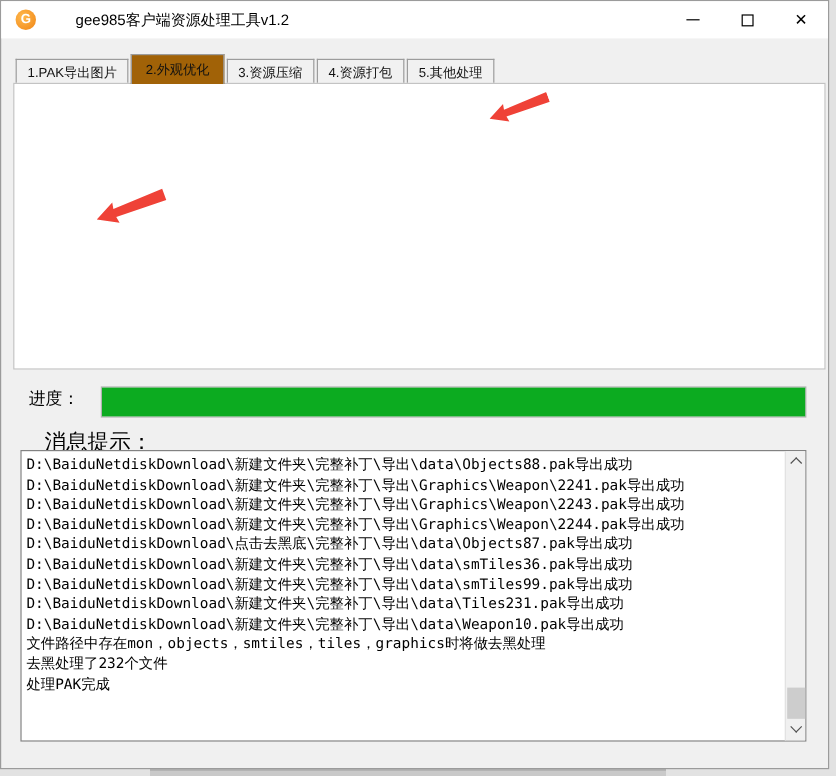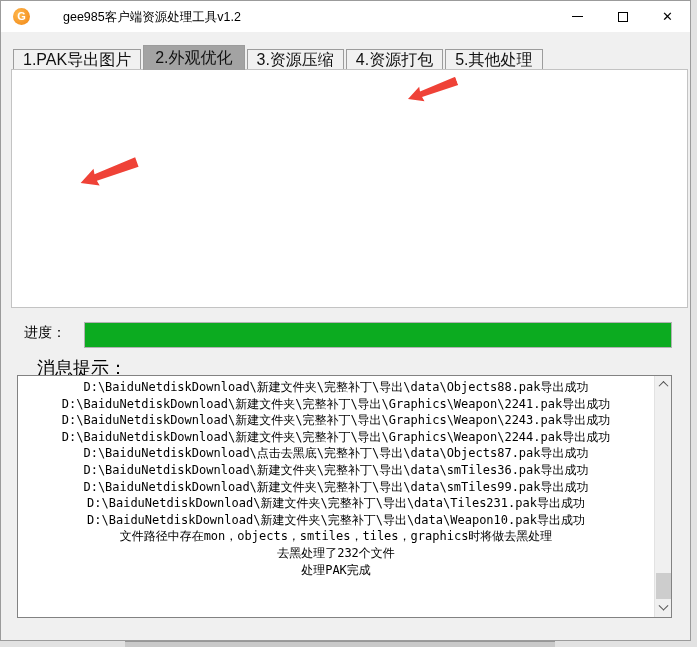--- a/index.html
+++ b/index.html
@@ -24,23 +24,23 @@
   .title-text { position:absolute; left:36px; top:8px; font-size:12.5px; color:#000; white-space:nowrap;margin-left:26px; }
   .win-btn { position:absolute; top:0; width:45px; height:31px; display:flex; align-items:center; justify-content:center; }
   .btn-min { right:90px; } .btn-max { right:45px; } .btn-close { right:0; }
   .glyph-min { width:11px; height:0; border-top:1px solid #000; display:block; }
   .glyph-max { width:10px; height:10px; border:1px solid #000; display:block; }
   .glyph-close { font-size:13px; color:#000; line-height:1; }
 
   
   .tabstrip { position:absolute; left:12px; top:44px; height:25px; display:flex; align-items:flex-end; }
   .tab { height:21px; padding:0 9px; background:#f1f1f1; border:1px solid #9c9c9c; border-bottom:none;
-    font-size:16px; color:#111; display:flex; align-items:center; justify-content:center;
+    font-size:11px; color:#111; display:flex; align-items:center; justify-content:center;
     margin-right:2px; white-space:nowrap; }
-  .tab.active { height:25px; background:#a3a3a3; position:relative; z-index:3; padding:0 11px;text-align:center; }
+  .tab.active { height:25px; background:#a16207; position:relative; z-index:3; padding:0 11px;text-align:center; }
 
   
   .panel { position:absolute; left:10px; top:68px; width:677px; height:239px;
     background:#ffffff; border:1px solid #c3c3c3; z-index:1; }
 
   .annotation { position:absolute; color:#ef4237; white-space:nowrap; font-weight:bold; }
   .annot-1 { left:457px; top:73px; font-size:16px; }
   .annot-2 { left:202px; top:148px; font-size:15px; }
   .red-arrow { position:absolute; z-index:4; }
   .arrow-1 { left:407px; top:87px; width:52px; height:22px; transform:rotate(-20deg); transform-origin:0 50%; }
@@ -69,21 +69,21 @@
 
   
   .progress-label { position:absolute; left:23px; top:323px; font-size:14px; color:#000; }
   .progress-bar { position:absolute; left:83px; top:321px; width:588px; height:26px;
     border:1px solid #b2b2b2; background:#e6e6e6; }
   .progress-fill { height:100%; background:#0cab20; }
 
   
   .messages-label { position:absolute; left:36px; top:355px; font-size:18px; color:#000; }
   .log-box { position:absolute; left:16px; top:374px; width:655px; height:243px;
-    background:#fff; border:1px solid #828282;text-align:center; }
+    background:#fff; border:1px solid #828282; }
   .log-content { position:absolute; left:0; top:0; right:17px; bottom:0; overflow:hidden;
     padding:3px 4px; font-family:"DejaVu Sans Mono",monospace; font-size:12px; line-height:16.6px;
     color:#000; white-space:nowrap; }
   .scrollbar { position:absolute; top:0; right:0; width:17px; bottom:0; background:#f0f0f0;
     border-left:1px solid #e2e2e2; }
   .scroll-arrow { position:absolute; left:0; width:17px; height:17px; display:flex;
     align-items:center; justify-content:center; }
   .scroll-up { top:0; } .scroll-down { bottom:0; }
   .chev { width:7px; height:7px; border-right:1.5px solid #505050; border-bottom:1.5px solid #505050; display:block; }
   .chev-up { transform:rotate(225deg) translate(-1px,-1px); }

